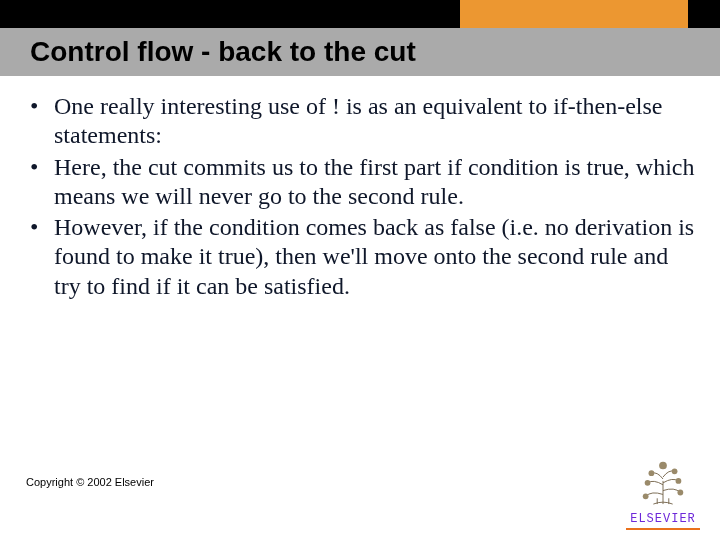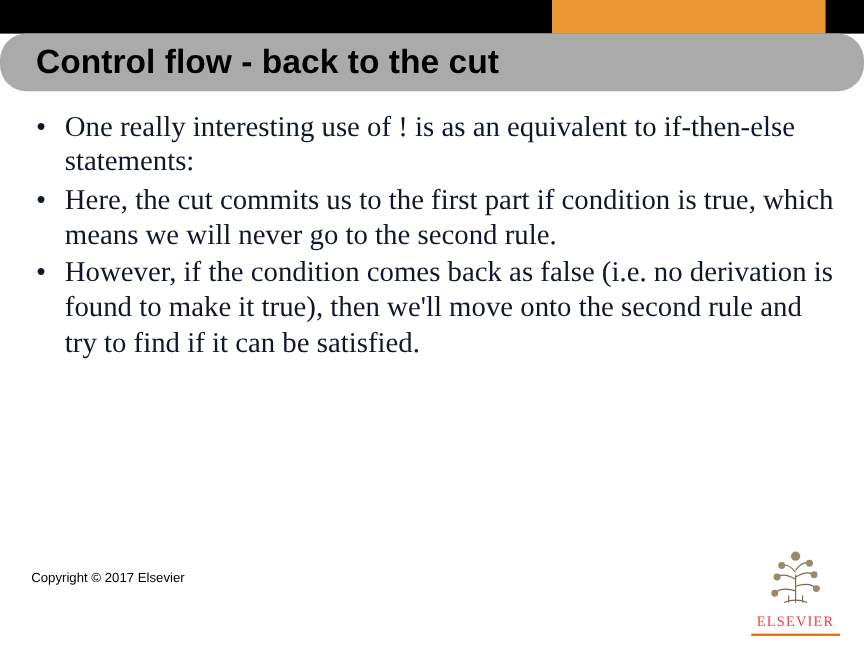--- a/index.html
+++ b/index.html
@@ -24,21 +24,20 @@
     background: #ec9731;
   }
   .title-bar {
     position: absolute;
     top: 28px; left: 0;
     width: 720px; height: 48px;
     background: #aaaaaa;
     display: flex;
     align-items: center;
     padding-left: 30px;
-    border-radius: 22px;
   }
   .title-bar h1 {
     font-family: Arial, Helvetica, sans-serif;
     font-weight: 900;
     font-size: 28px;
     color: #000000;
     letter-spacing: 0px;
   }
   .content {
     position: absolute;
@@ -87,24 +86,24 @@
     bottom: 10px;
     width: 74px;
     text-align: center;
   }
   .logo .tree {
     width: 58px;
     height: 54px;
     margin: 0 auto 2px auto;
   }
   .logo .brand {
-    font-family: Liberation Serif, serif;
+    font-family: Liberation Mono, monospace;
     font-size: 12px;
     letter-spacing: 1px;
-    color: #ef4444;
+    color: #6d28d9;
     text-align: center;
   }
   .logo .underline {
     height: 2px;
     background: #e9711c;
     margin-top: 2px;
   }
 </style>
 </head>
 <body>
@@ -123,21 +122,21 @@
     </li>
     <li>
       <span>Here, the cut commits us to the first part if condition is true, which means we will never go to the second rule.</span>
     </li>
     <li>
       <span>However, if the condition comes back as false (i.e. no derivation is found to make it true), then we'll move onto the second rule and try to find if it can be satisfied.</span>
     </li>
   </ul>
 </div>
 
-<div class="copyright">Copyright © 2017 Elsevier</div>
+<div class="copyright">Copyright © 2002 Elsevier</div>
 
 <div class="logo">
   <svg class="tree" viewBox="0 0 60 56">
     <g fill="none" stroke="#7a6a52" stroke-width="1">
       <path d="M30 54 L30 30"></path>
       <path d="M30 44 Q18 40 12 46"></path>
       <path d="M30 40 Q42 36 48 42"></path>
       <path d="M30 34 Q20 28 14 32"></path>
       <path d="M30 32 Q40 26 46 30"></path>
       <path d="M30 28 Q24 20 18 22"></path>

